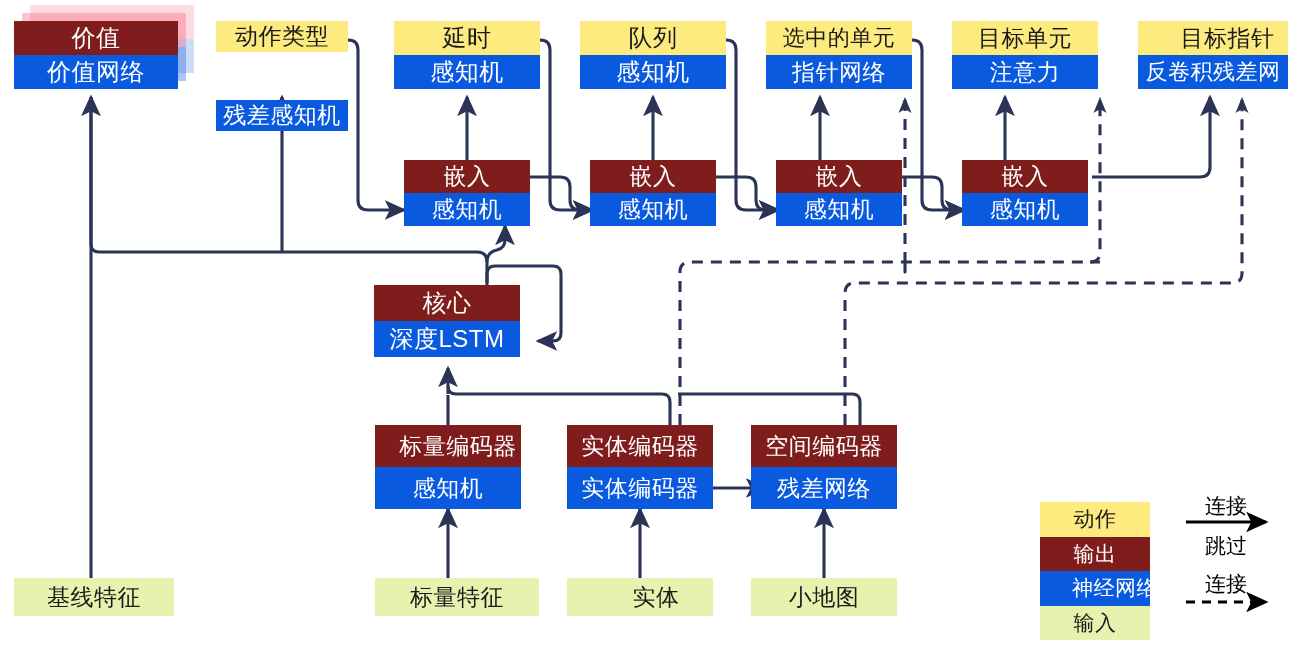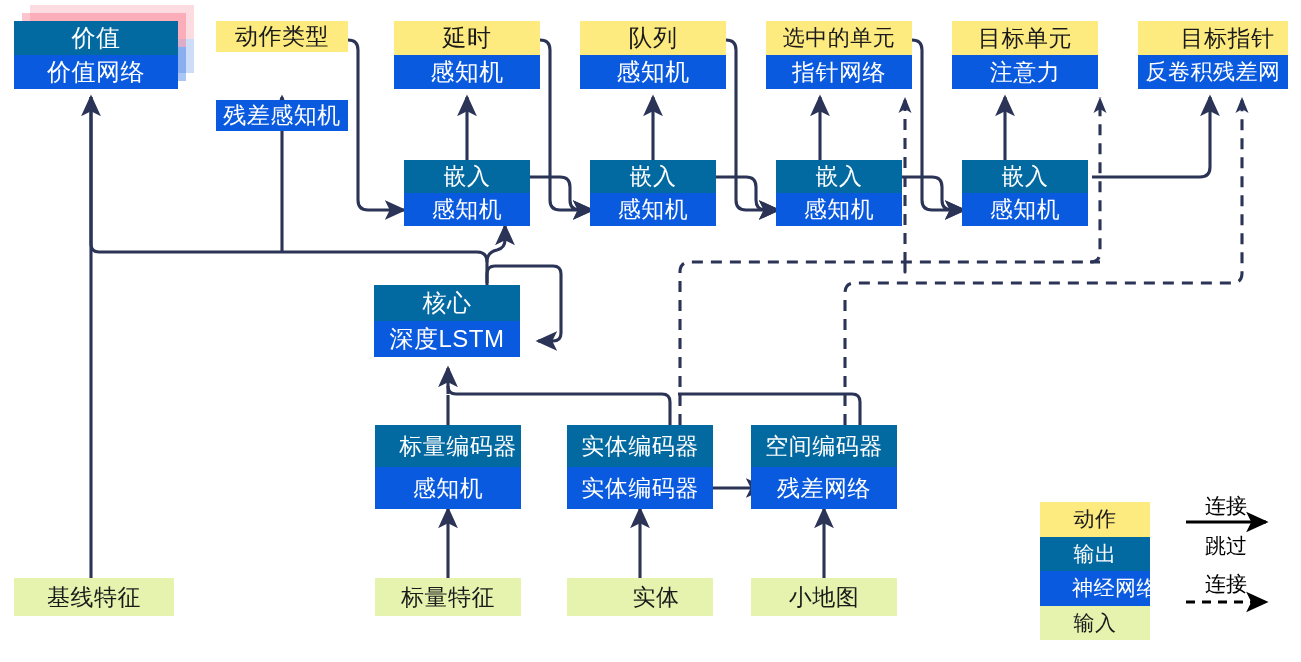--- a/index.html
+++ b/index.html
@@ -30,21 +30,21 @@
   }
   .band{
     box-sizing:border-box;
     display:flex;
     align-items:center;
     justify-content:center;
     white-space:nowrap;
     letter-spacing:0.5px;
   }
   .band.action{ background:#fdeb80; color:#1a1a1a; }
-  .band.output{ background:#0369a1; color:#ffffff; }
+  .band.output{ background:#7f1d1d; color:#ffffff; }
   .band.net   { background:#0a5ae0; color:#ffffff; }
   .band.input { background:#e6f3ae; color:#1a1a1a; }
 
   
   .ghost{
     position:absolute;
     z-index:2;
     display:flex;
     flex-direction:column;
     box-sizing:border-box;
@@ -221,21 +221,21 @@
 
   <div class="node" style="left:751px;top:425px;width:146px;height:84px;">
     <div class="band output" style="height:42px;font-size:23px;text-align:right;">空间编码器</div>
     <div class="band net" style="height:42px;font-size:23px;">残差网络</div>
   </div>
 
   <div class="node" style="left:14px;top:578px;width:160px;height:38px;">
     <div class="band input" style="height:38px;font-size:23px;">基线特征</div>
   </div>
 
-  <div class="node" style="left:375px;top:578px;width:146px;height:38px;">
+  <div class="node" style="left:375px;top:578px;width:164px;height:38px;">
     <div class="band input" style="height:38px;font-size:23px;">标量特征</div>
   </div>
 
   <div class="node" style="left:567px;top:578px;width:146px;height:38px;">
     <div class="band input" style="height:38px;font-size:23px;padding-left:32px;">实体</div>
   </div>
 
   <div class="node" style="left:751px;top:578px;width:146px;height:38px;">
     <div class="band input" style="height:38px;font-size:23px;">小地图</div>
   </div>

